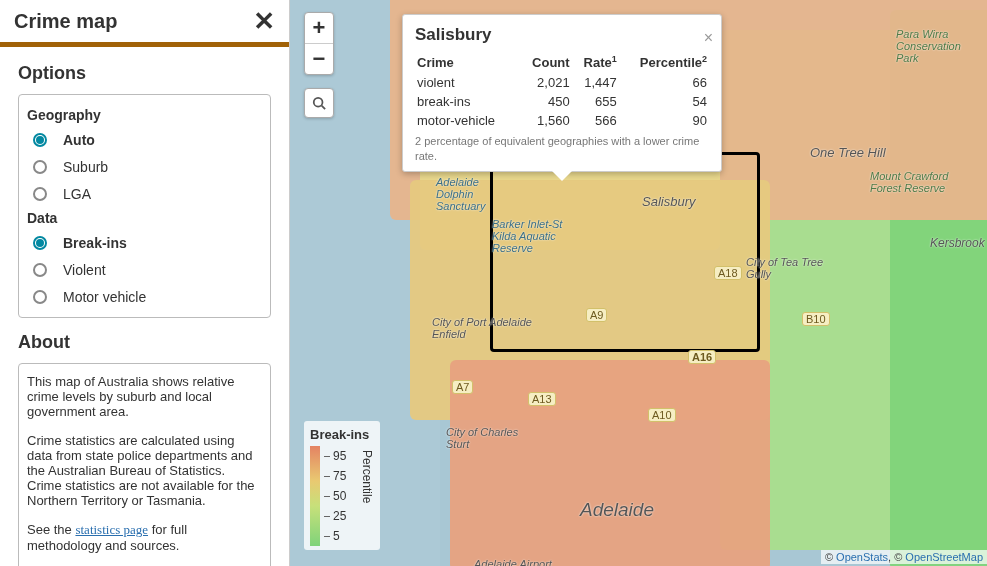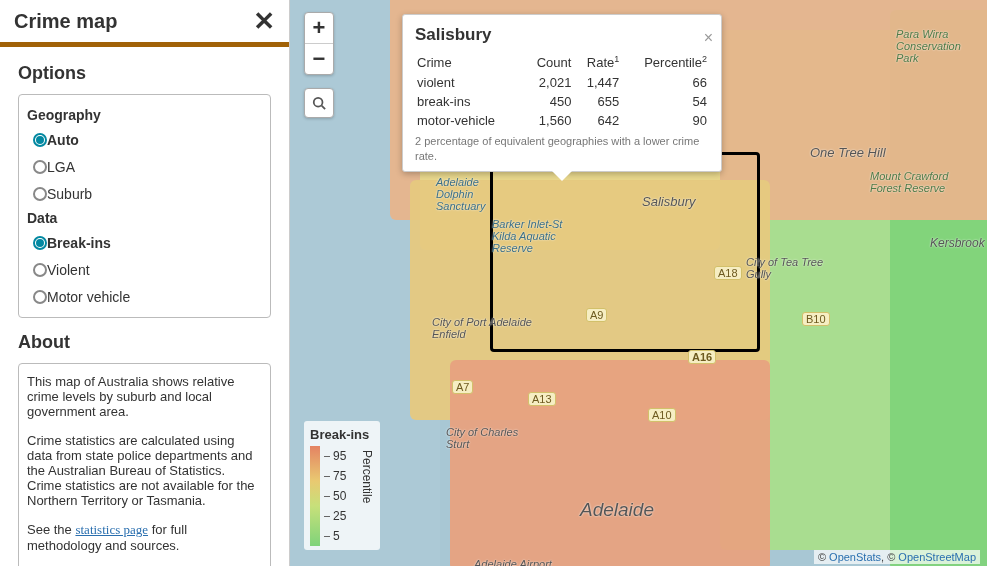--- a/index.html
+++ b/index.html
@@ -8,21 +8,21 @@
 
   
   .sidebar { position: absolute; left: 0; top: 0; width: 290px; height: 566px; background: #fff; border-right: 1px solid #ccc; overflow-y: auto; }
   .header { display: flex; justify-content: space-between; align-items: center; padding: 8px 14px 8px 14px; border-bottom: 5px solid #a16207; }
   .title { font-size: 20px; font-weight: 700; }
   .close-x { font-size: 26px; font-weight: 700; cursor: pointer; line-height: 1; }
   .section { padding: 10px 18px 6px 18px; }
   .section-h { font-size: 18px; font-weight: 700; margin: 6px 0 10px 0; }
   .panel { border: 1px solid #bbb; border-radius: 4px; padding: 10px 8px 10px 8px; margin-bottom: 14px; }
   .group-label { font-weight: 700; margin: 2px 0 4px 0; }
-  .radio-row { display: flex; align-items: center; gap: 0; padding: 2px 0 2px 6px; cursor: pointer; margin-top: 7px; }
+  .radio-row { display: flex; align-items: center; gap: 16px; padding: 2px 0 2px 6px; cursor: pointer; margin-top: 7px; }
   .radio { width: 14px; height: 14px; border: 2px solid #888; border-radius: 50%; display: inline-flex; align-items: center; justify-content: center; flex-shrink: 0; }
   .radio.checked { border-color: #0288a1; }
   .radio.checked::after { content: ""; width: 8px; height: 8px; background: #0288a1; border-radius: 50%; }
   .radio-label { font-size: 14px; }
   .radio-label.sel { font-weight: 700; }
   .about-text { font-size: 13px; color: #333; }
   .about-text p { margin: 0 0 14px 0; }
   .about-text a { color: #2a6faf; text-decoration: underline; font-family: Liberation Serif, serif; }
 
   
@@ -49,38 +49,38 @@
   .zoom-sep { border-top:1px solid #ccc; }
   .zoom-search { position:absolute; left:14px; top:88px; width:30px; height:30px; background:#fff; border:1px solid #aaa; border-radius:4px; display:flex; align-items:center; justify-content:center; cursor:pointer; box-shadow: 0 1px 3px rgba(0,0,0,0.2); }
   .zoom-search svg { width:14px; height:14px; }
 
   
   .popup { position:absolute; left:112px; top:14px; width:320px; background:#fff; border:1px solid #ccc; border-radius:3px; box-shadow:0 2px 6px rgba(0,0,0,0.25); padding:10px 12px 8px 12px; }
   .popup::after { content:""; position:absolute; left:50%; bottom:-10px; margin-left:-10px; border:10px solid transparent; border-top-color:#fff; border-bottom:none; }
   .popup-title { font-size:17px; font-weight:700; margin-bottom:6px; }
   .popup-close { position:absolute; right:8px; top:14px; font-size:16px; color:#999; cursor:pointer; }
   .pt { width:100%; border-collapse:collapse; font-size:13px; }
-  .pt th { text-align:left; font-weight:400; color:#333; padding:3px 2px;margin-top:30px; }
+  .pt th { text-align:left; font-weight:700; color:#333; padding:3px 2px;margin-top:30px; }
   .pt th.r, .pt td.r { text-align:right; }
   .pt td { padding:2px 2px; }
   .sup { font-size:9px; vertical-align: super; }
   .footnote { font-size:11px; color:#777; margin-top:4px; line-height:1.3; }
 
   
   .legend { position:absolute; left:14px; bottom:16px; width:76px; background:rgba(255,255,255,0.8); border-radius:3px; padding:6px 6px 4px 6px; font-size:12px; }
   .legend-title { font-weight:700; font-size:13px; margin-bottom:4px; }
   .legend-body { display:flex; align-items:stretch; }
   .legend-bar { width:10px; height:100px; background: linear-gradient(to bottom, #e48363 0%, #e9c971 35%, #c7e07a 60%, #7fd37a 100%); margin-right:4px; position:relative; }
   .legend-ticks { display:flex; flex-direction:column; justify-content:space-between; font-size:12px; flex:1; }
   .legend-ticks div { display:flex; align-items:center; gap:3px; height:20px; }
   .tick-mark { width:6px; height:1px; background:#666; display:inline-block; }
   .legend-axis { writing-mode: vertical-rl; font-size:12px; color:#333; padding:4px 0 0 2px; }
 
   
-  .attrib { position:absolute; right:7px; bottom:2px; font-size:11px; color:#444; background:rgba(255,255,255,0.7); padding:1px 4px; }
+  .attrib { position:absolute; right:0; bottom:2px; font-size:11px; color:#444; background:rgba(255,255,255,0.7); padding:1px 4px; }
   .attrib a { color:#2a6faf; text-decoration:none; }
 </style>
 </head>
 <body>
 
 <div class="sidebar">
   <div class="header">
     <div class="title">Crime map</div>
     <div class="close-x">✕</div>
   </div>
@@ -88,25 +88,25 @@
   <div class="section">
     <div class="section-h">Options</div>
     <div class="panel">
       <div class="group-label">Geography</div>
       <div class="radio-row">
         <span class="radio checked"></span>
         <span class="radio-label sel">Auto</span>
       </div>
       <div class="radio-row">
         <span class="radio"></span>
+        <span class="radio-label">Suburb</span>
+      </div>
+      <div class="radio-row">
+        <span class="radio"></span>
         <span class="radio-label">LGA</span>
-      </div>
-      <div class="radio-row">
-        <span class="radio"></span>
-        <span class="radio-label">Suburb</span>
       </div>
 
       <div class="group-label" style="margin-top:6px">Data</div>
       <div class="radio-row">
         <span class="radio checked"></span>
         <span class="radio-label sel">Break-ins</span>
       </div>
       <div class="radio-row">
         <span class="radio"></span>
         <span class="radio-label">Violent</span>
@@ -194,21 +194,21 @@
       </tr>
       <tr>
         <td>break-ins</td>
         <td class="r">450</td>
         <td class="r">655</td>
         <td class="r">54</td>
       </tr>
       <tr>
         <td>motor-vehicle</td>
         <td class="r">1,560</td>
-        <td class="r">642</td>
+        <td class="r">566</td>
         <td class="r">90</td>
       </tr>
     </tbody>
       </table>
     <div class="footnote">2 percentage of equivalent geographies with a lower crime rate.</div>
   </div>
 
   <div class="legend">
     <div class="legend-title">Break-ins</div>
     <div class="legend-body">

